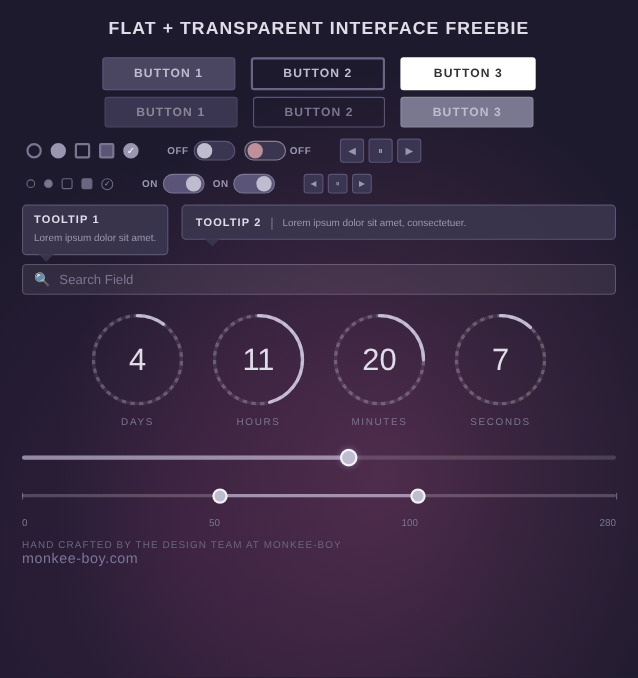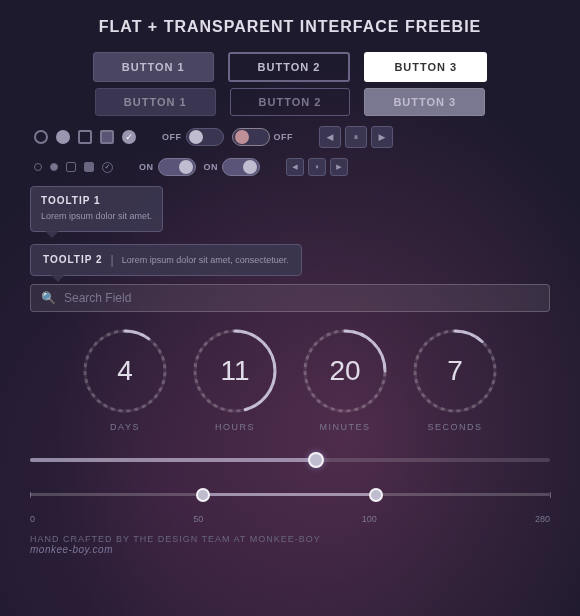--- a/index.html
+++ b/index.html
@@ -18,21 +18,21 @@
       inset: 0;
       background: radial-gradient(ellipse at 60% 70%, rgba(120, 60, 100, 0.5) 0%, transparent 60%),
                   radial-gradient(ellipse at 30% 80%, rgba(80, 40, 80, 0.4) 0%, transparent 50%),
                   #1e1a2e;
       z-index: 0;
     }
 
     .container {
       position: relative;
       z-index: 1;
-      padding: 18px 30px;
+      padding: 18px 20px;
     }
 
     
     .title {
       text-align: center;
       color: #e0dce8;
       font-size: 16px;
       font-weight: bold;
       letter-spacing: 1px;
       margin-bottom: 16px;
@@ -204,21 +204,20 @@
       display: inline-block;
     }
     .ctrl-dot.filled { background: #7a7690; }
 
     
     .tooltip-row {
       display: flex;
       gap: 12px;
       margin: 10px 0 8px 0;
       align-items: flex-start;
-      flex-direction: column;
     }
 
     .tooltip-1 {
       background: rgba(60, 55, 80, 0.9);
       border: 1px solid #5a5575;
       border-radius: 4px;
       padding: 8px 10px;
       min-width: 90px;
       position: relative;
       color: #c0bcd0;
@@ -449,24 +448,23 @@
     .footer {
       margin-top: 10px;
     }
     .footer-text {
       font-size: 9px;
       letter-spacing: 1px;
       color: #6a6680;
       text-transform: uppercase;
     }
     .footer-link {
-      font-size: 10px;
+      font-size: 13px;
       color: #7a7698;
       letter-spacing: 0.5px;
-      font-style: italic;
     }
   </style>
 </head>
 <body>
 
 <div class="bg"></div>
 <div class="container">
 
   <h1 class="title">FLAT + TRANSPARENT INTERFACE FREEBIE</h1>
 

